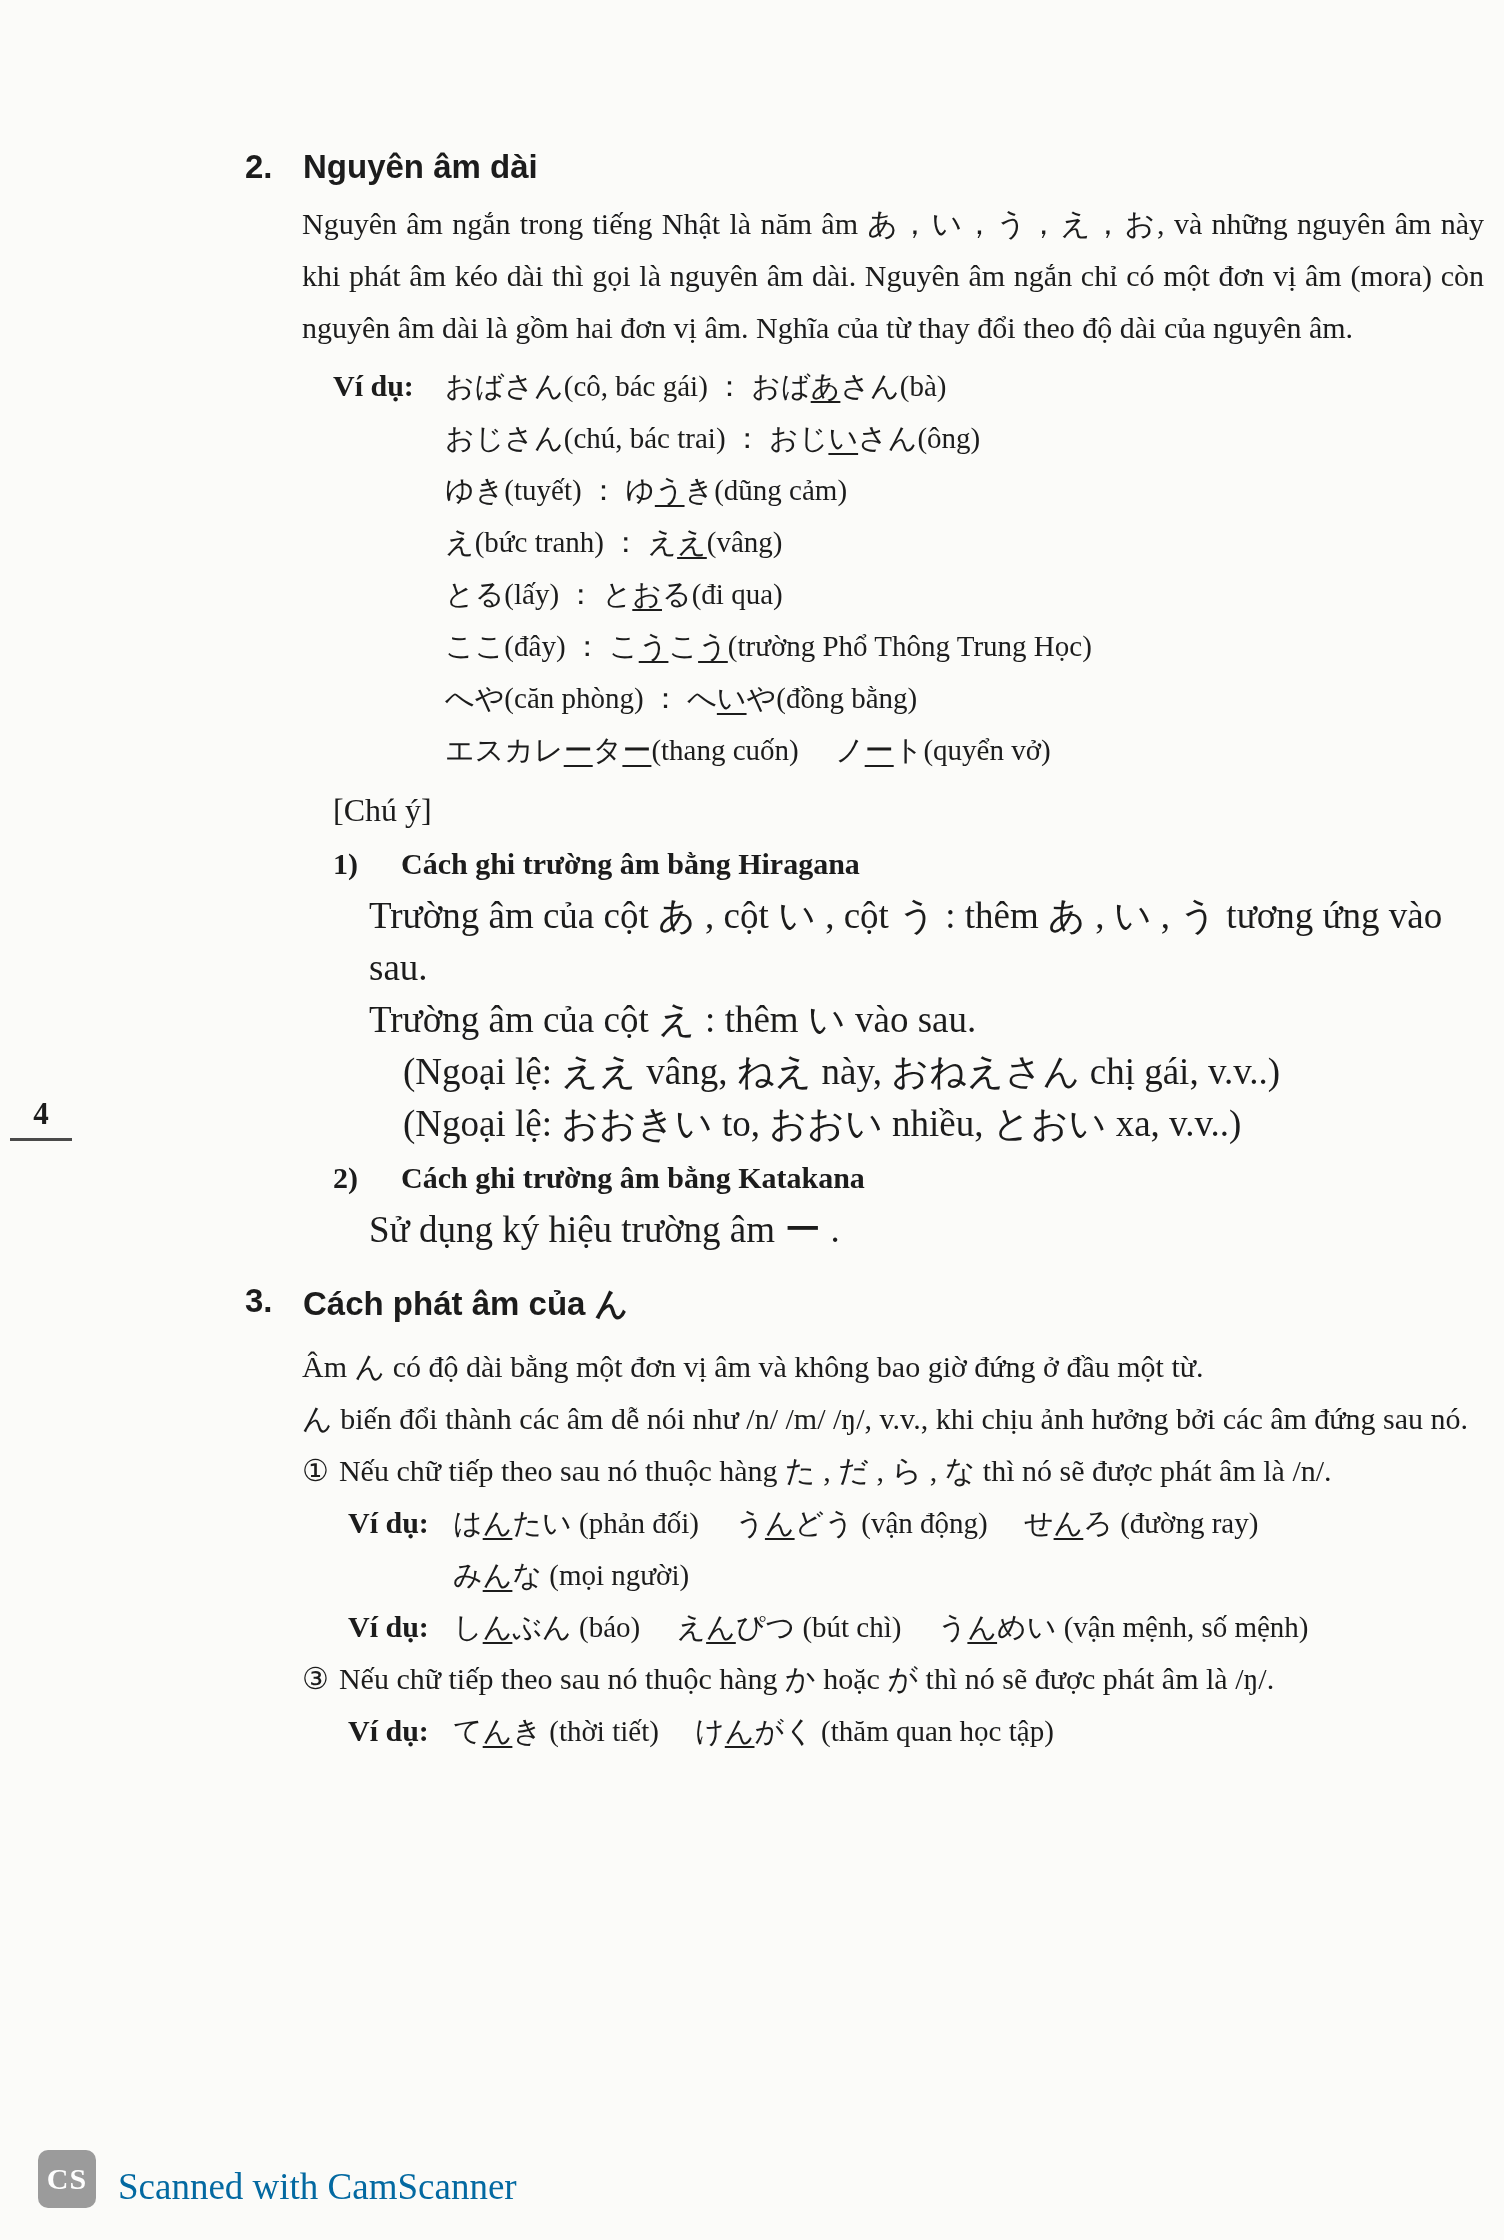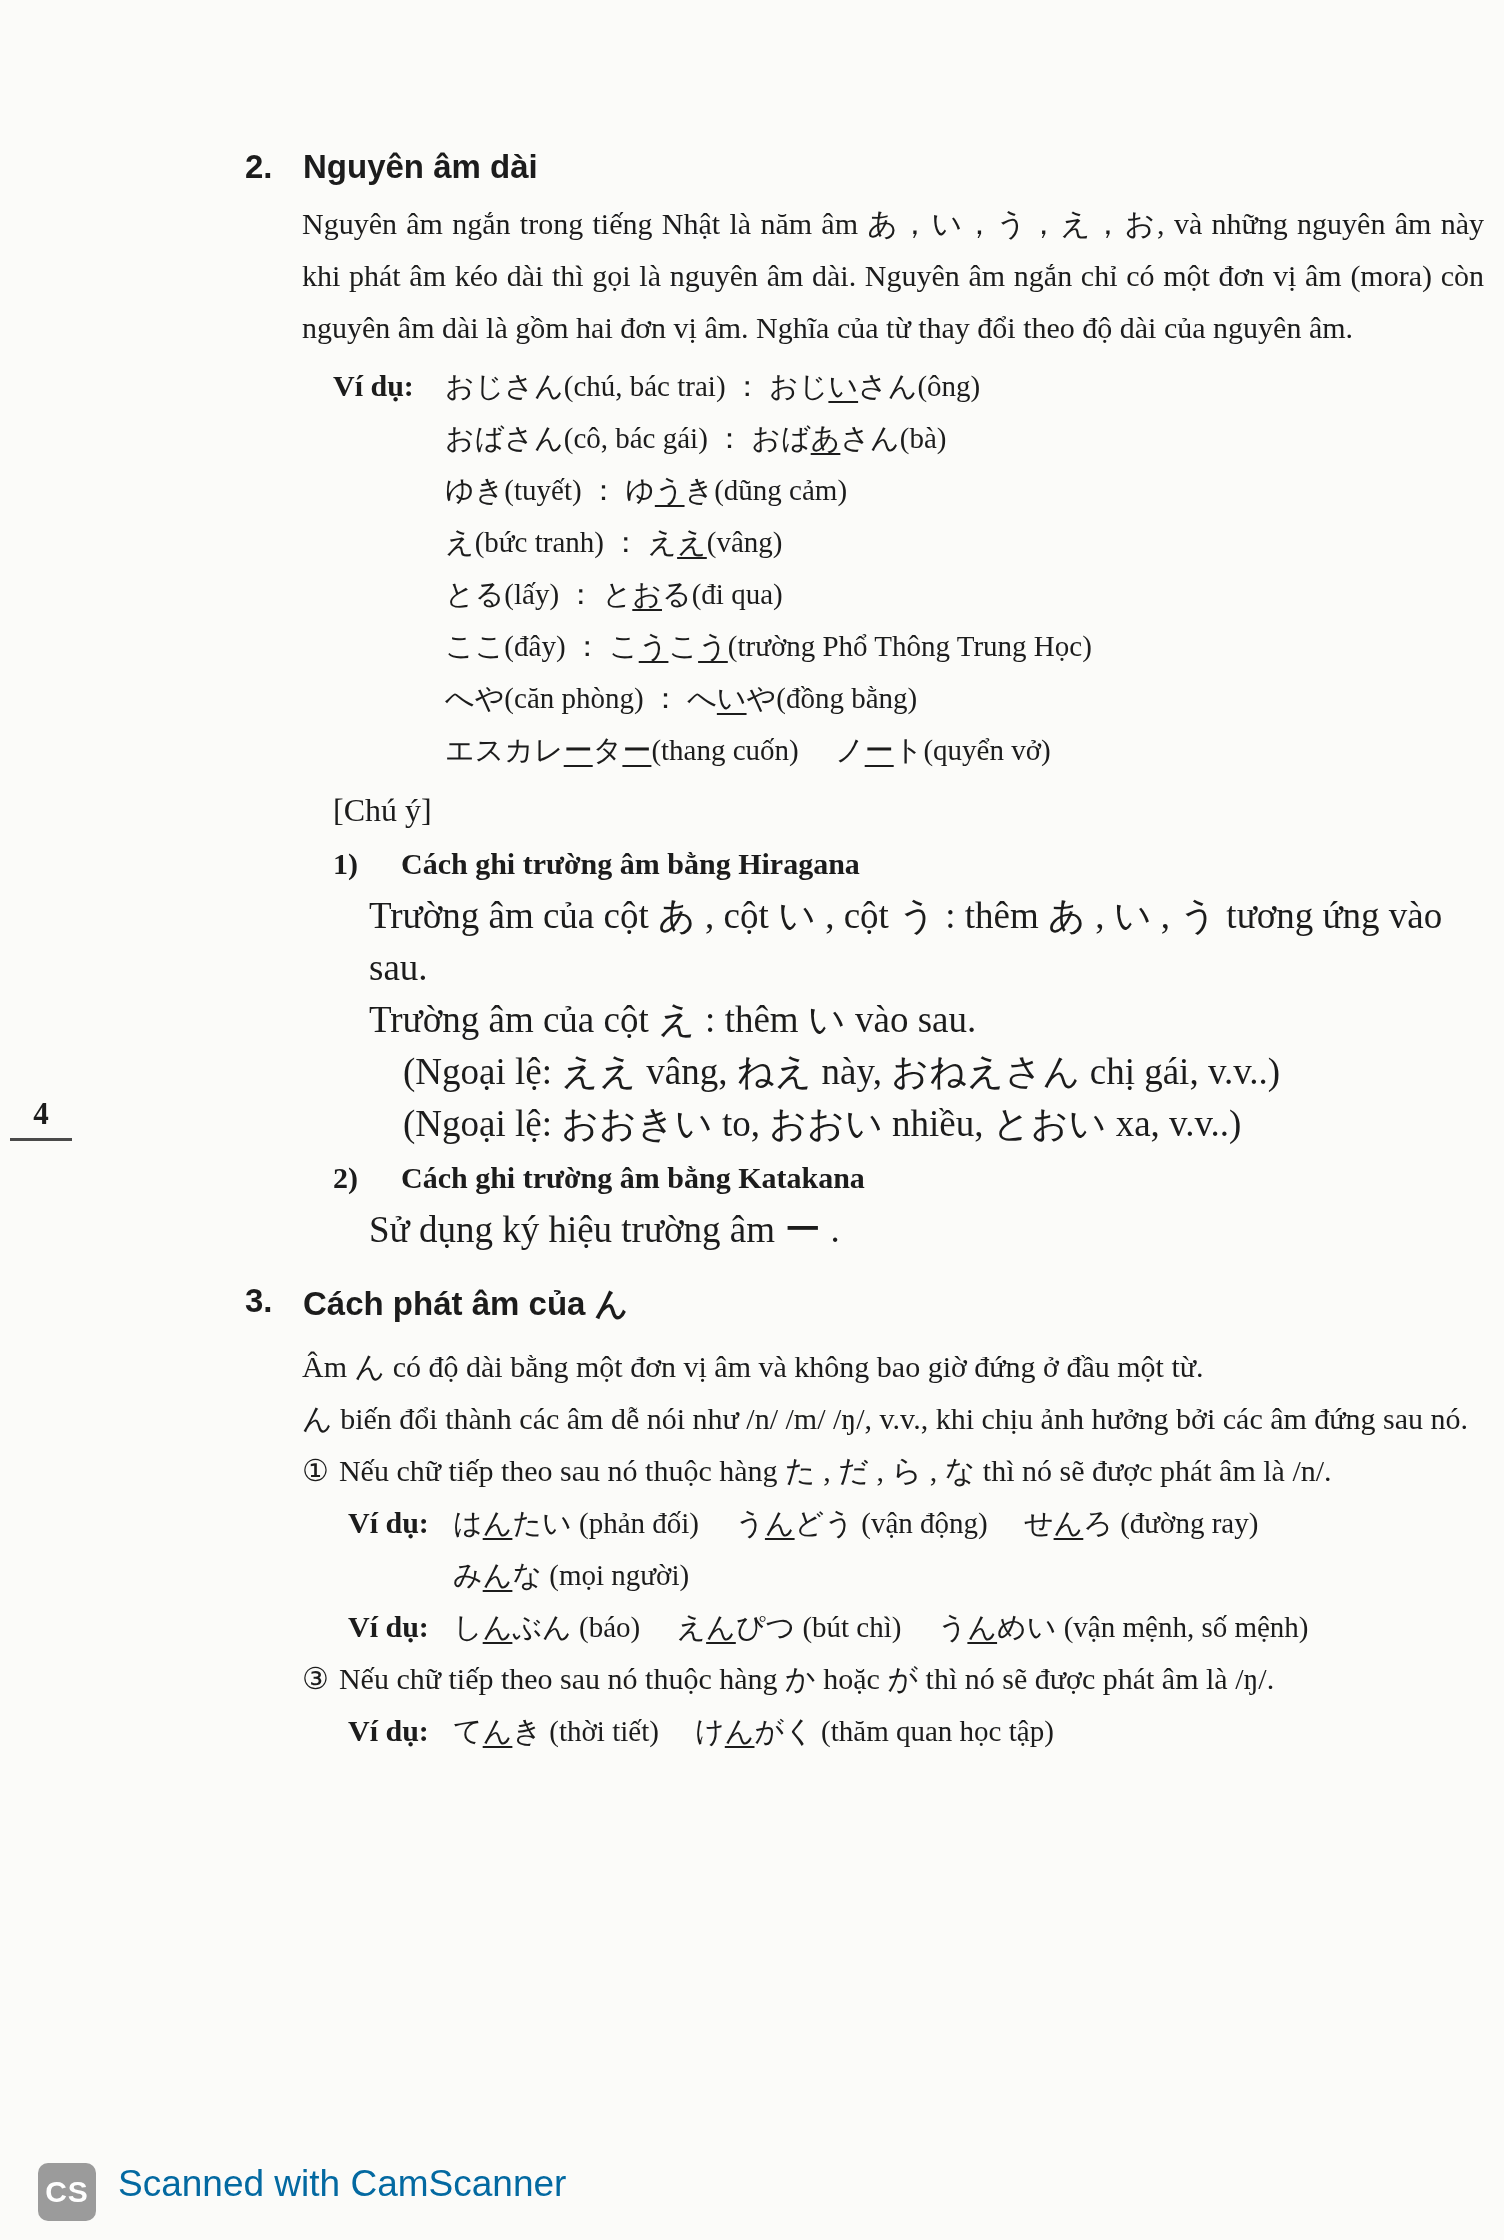--- a/index.html
+++ b/index.html
@@ -45,23 +45,23 @@
   .vidu3 { display:flex; margin-left:103px; }
   .vidu3 .vidu-label { width:105px; }
   .margin-page-num {
     position:absolute; left:10px; top:1096px;
     width:62px; text-align:center;
     font-size:31px; font-weight:bold;
     border-bottom:3px solid #4a4a4a;
     padding-bottom:6px;
   }
   .footer {
-    position:absolute; left:38px; bottom:19px;
-    display:flex; align-items:flex-start; gap:22px;
-    font-family:Liberation Sans, sans-serif;
+    position:absolute; left:38px; bottom:32px;
+    display:flex; align-items:flex-end; gap:22px;
+    font-family:Liberation Serif, serif;
   }
   .cs-box {
     width:58px; height:58px; border-radius:10px;
     background:#9b9b9b; color:#fefefe;
     display:flex; align-items:center; justify-content:center;
     font-size:30px; font-weight:bold; letter-spacing:1px;
   }
   .cs-text { color:#0369a1; font-size:37px; font-weight:400; }
 </style>
 </head>
@@ -76,22 +76,22 @@
     <div class="h-row sec2-heading">
       <span class="h-num">2.</span>
       <span>Nguyên âm dài</span>
     </div>
 
     <div class="para">Nguyên âm ngắn trong tiếng Nhật là năm âm あ，い，う，え，お, và những nguyên âm này khi phát âm kéo dài thì gọi là nguyên âm dài. Nguyên âm ngắn chỉ có một đơn vị âm (mora) còn nguyên âm dài là gồm hai đơn vị âm. Nghĩa của từ thay đổi theo độ dài của nguyên âm.</div>
 
     <div class="vidu-block">
       <span class="vidu-label">Ví dụ:</span>
       <div class="ex-col">
+        <div class="ex-line"><span>おばさん(cô, bác gái) ： おば</span><span class="u">あ</span><span>さん(bà)</span></div>
         <div class="ex-line"><span>おじさん(chú, bác trai) ： おじ</span><span class="u">い</span><span>さん(ông)</span></div>
-        <div class="ex-line"><span>おばさん(cô, bác gái) ： おば</span><span class="u">あ</span><span>さん(bà)</span></div>
         <div class="ex-line"><span>ゆき(tuyết) ： ゆ</span><span class="u">う</span><span>き(dũng cảm)</span></div>
         <div class="ex-line"><span>え(bức tranh) ： え</span><span class="u">え</span><span>(vâng)</span></div>
         <div class="ex-line"><span>とる(lấy) ： と</span><span class="u">お</span><span>る(đi qua)</span></div>
         <div class="ex-line"><span>ここ(đây) ： こ</span><span class="u">う</span><span>こ</span><span class="u">う</span><span>(trường Phổ Thông Trung Học)</span></div>
         <div class="ex-line"><span>へや(căn phòng) ： へ</span><span class="u">い</span><span>や(đồng bằng)</span></div>
         <div class="ex-line"><span>エスカレ</span><span class="u">ー</span><span>タ</span><span class="u">ー</span><span>(thang cuốn)　 ノ</span><span class="u">ー</span><span>ト(quyển vở)</span></div>
       </div>
     </div>
 
     <div class="chuy">[Chú ý]</div>

